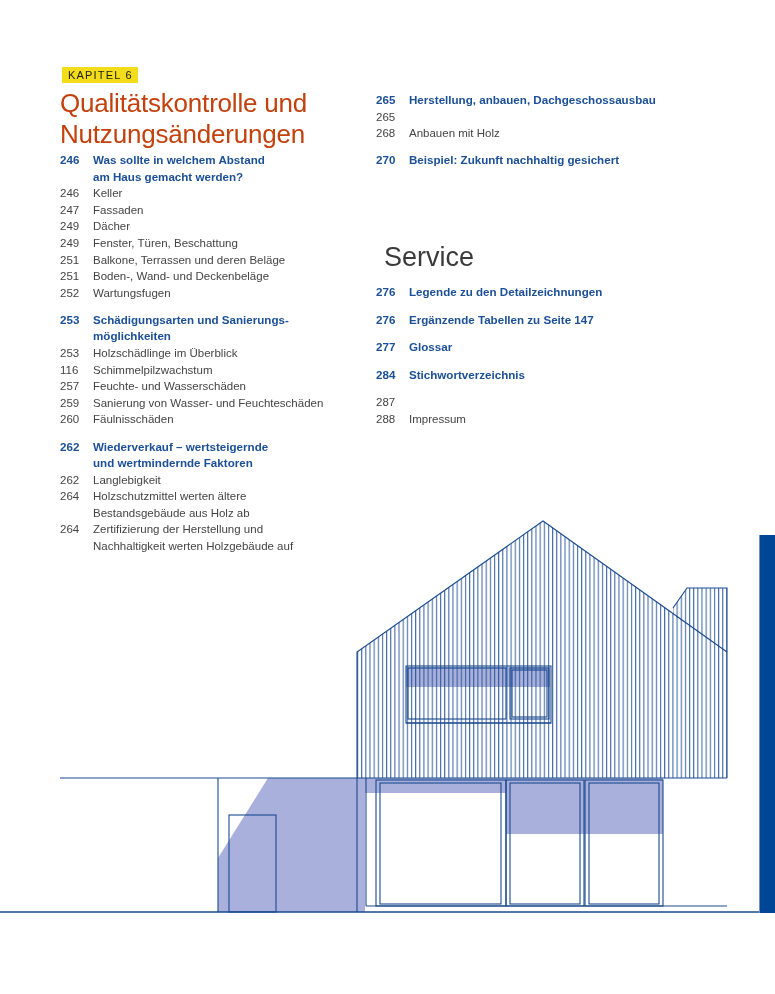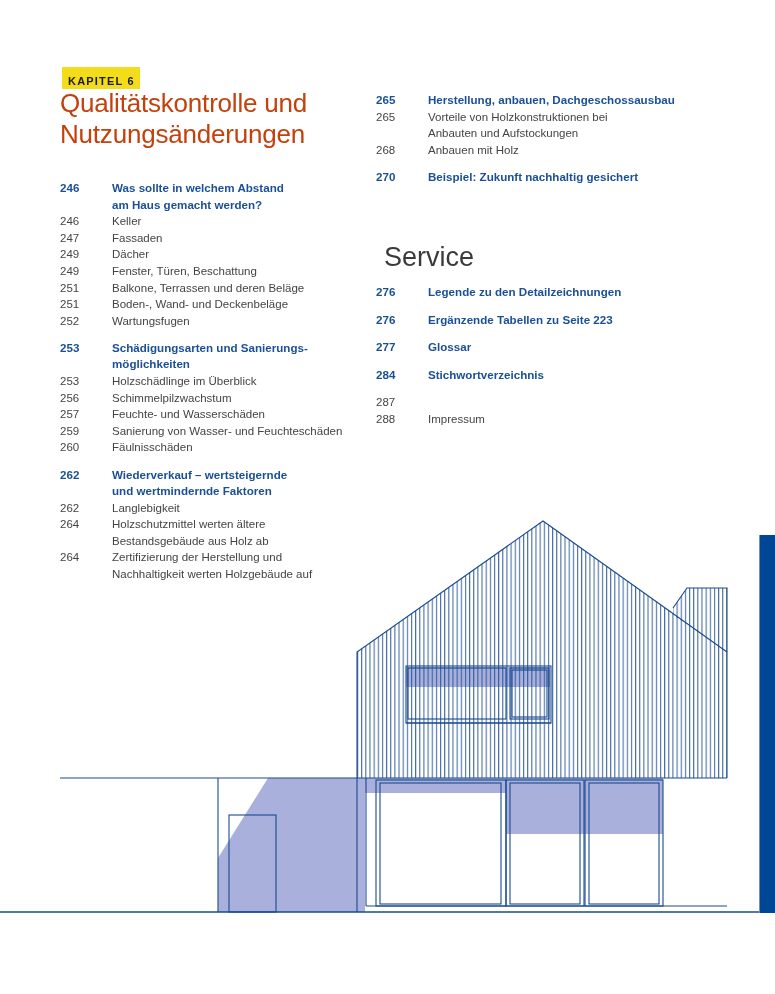--- a/index.html
+++ b/index.html
@@ -1,46 +1,46 @@
 <!DOCTYPE html>
 <html><head>
   <meta charset="utf-8">
   <style>
     html, body { margin: 0; padding: 0; background: #ffffff; }
     body { width: 775px; height: 994px; position: relative; overflow: hidden;
       font-family: "Liberation Sans", sans-serif; color: #3c3c3c; }
     .badge { position: absolute; left: 62px; top: 67px; background: #f3dc1a;
-      color: #1c1c1c; font-size: 11px; font-weight: bold; letter-spacing: 1.2px;
-      padding: 8px 5px 1px 6px; line-height: 13px; }
+      color: #1c1c1c; font-size: 11px; font-weight: normal; letter-spacing: 1.2px;
+      padding: 2px 5px 1px 6px; line-height: 13px; }
     .chapter-title { position: absolute; left: 60px; top: 88px; font-size: 26px;
       font-weight: normal; color: #c2410c; line-height: 31px; margin: 0; letter-spacing: -0.2px; }
     .service-title { position: absolute; left: 376px; top: 234px; font-size: 27px;
       font-weight: normal; color: #3a3a3a; line-height: 31px; margin: 8px; }
     .toc { position: absolute; font-size: 11.5px; line-height: 16.6px; }
-    .toc .entry { display: flex; gap: 19px; }
+    .toc .entry { display: flex; }
     .toc .num { width: 33px; flex: none; }
     .toc .txt { flex: 1; }
     .toc .entry.major { color: #1b4f96; font-weight: bold; font-size: 11.6px; }
     .toc .entry.minor { color: #444; }
     .toc .gap { height: 10.5px; }
     .toc .gap-s { height: 11px; }
     .drawing { position: absolute; left: 0; top: 0; }
     .side-tab { position: absolute; left: 759px; top: 535px; width: 16px; height: 378px;
       background: #004696; border-left: 1px solid #6f8fbf; }
   </style>
 </head>
 <body>
 
 <div class="badge">KAPITEL 6</div>
 <h1 class="chapter-title">
   <span>Qualitätskontrolle und</span><br>
   <span>Nutzungsänderungen</span>
 </h1>
 
-<div class="toc" style="left:60px; top:180px; width:290px;">
+<div class="toc" style="left:60px; top:152px; width:290px;">
   <div class="entry major">
       <span class="num">246</span>
       <span class="txt"><span>Was sollte in welchem Abstand</span><br><span>am Haus gemacht werden?</span></span>
     </div>
   <div class="entry minor">
       <span class="num">246</span>
       <span class="txt">Keller</span>
     </div>
   <div class="entry minor">
       <span class="num">247</span>
@@ -69,21 +69,21 @@
   <div class="gap"></div>
   <div class="entry major">
       <span class="num">253</span>
       <span class="txt"><span>Schädigungsarten und Sanierungs-</span><br><span>möglichkeiten</span></span>
     </div>
   <div class="entry minor">
       <span class="num">253</span>
       <span class="txt">Holzschädlinge im Überblick</span>
     </div>
   <div class="entry minor">
-      <span class="num">256</span>
+      <span class="num">116</span>
       <span class="txt">Schimmelpilzwachstum</span>
     </div>
   <div class="entry minor">
       <span class="num">257</span>
       <span class="txt">Feuchte- und Wasserschäden</span>
     </div>
   <div class="entry minor">
       <span class="num">259</span>
       <span class="txt">Sanierung von Wasser- und Feuchteschäden</span>
     </div>
@@ -110,21 +110,20 @@
     </div>
 </div>
 
 <div class="toc" style="left:376px; top:92px; width:320px;">
   <div class="entry major">
       <span class="num">265</span>
       <span class="txt">Herstellung, anbauen, Dachgeschossausbau</span>
     </div>
   <div class="entry minor">
       <span class="num">265</span>
-      <span class="txt"><span>Vorteile von Holzkonstruktionen bei</span><br><span>Anbauten und Aufstockungen</span></span>
     </div>
   <div class="entry minor">
       <span class="num">268</span>
       <span class="txt">Anbauen mit Holz</span>
     </div>
   <div class="gap"></div>
   <div class="entry major">
       <span class="num">270</span>
       <span class="txt">Beispiel: Zukunft nachhaltig gesichert</span>
     </div>
@@ -133,21 +132,21 @@
 <h2 class="service-title">Service</h2>
 
 <div class="toc" style="left:376px; top:284px; width:320px;">
   <div class="entry major">
       <span class="num">276</span>
       <span class="txt">Legende zu den Detailzeichnungen</span>
     </div>
   <div class="gap-s"></div>
   <div class="entry major">
       <span class="num">276</span>
-      <span class="txt">Ergänzende Tabellen zu Seite 223</span>
+      <span class="txt">Ergänzende Tabellen zu Seite 147</span>
     </div>
   <div class="gap-s"></div>
   <div class="entry major">
       <span class="num">277</span>
       <span class="txt">Glossar</span>
     </div>
   <div class="gap-s"></div>
   <div class="entry major">
       <span class="num">284</span>
       <span class="txt">Stichwortverzeichnis</span>

